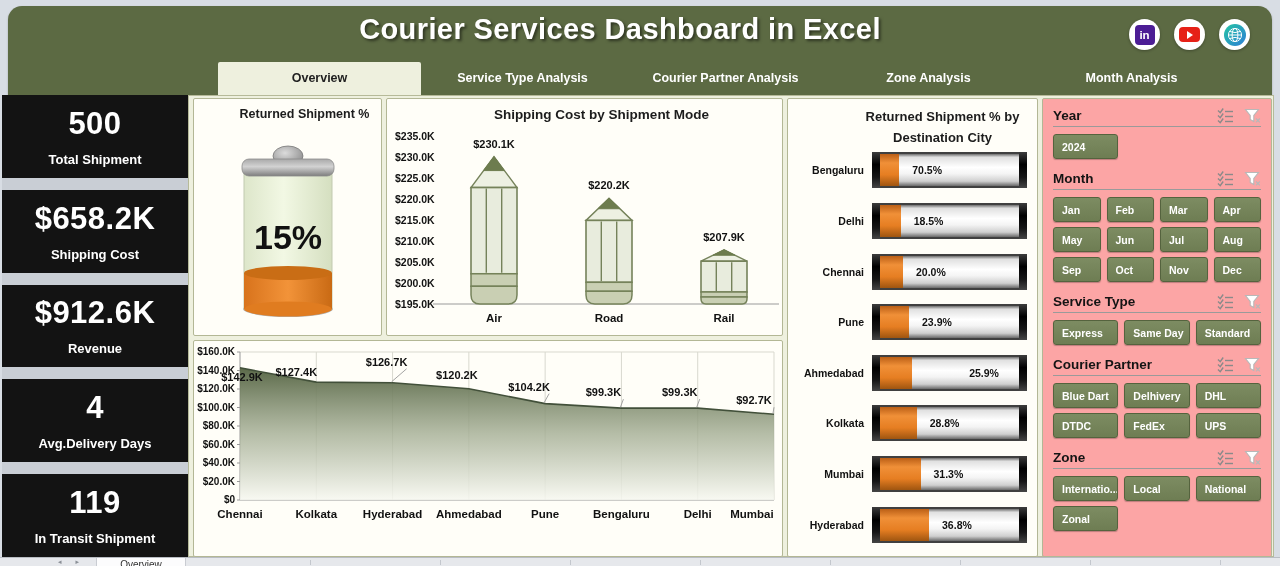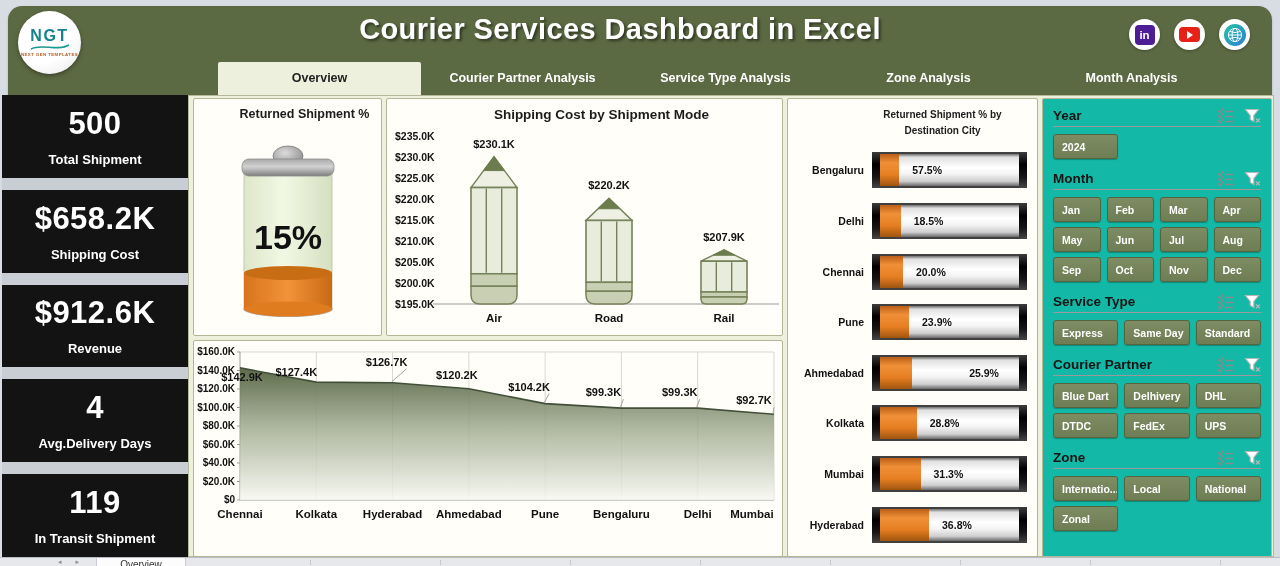--- a/index.html
+++ b/index.html
@@ -50,23 +50,23 @@
   
   .main-bg{position:absolute;left:188px;top:95px;width:1086px;height:462px;background:#eef0de;
            border:1px solid #b6ba99;box-sizing:border-box;}
   .card{position:absolute;background:#fffef8;border:1px solid #b3b795;box-sizing:border-box;
         border-radius:2px;}
   .card-title{font-weight:bold;font-size:13.5px;text-align:center;color:#1c1c1c;padding-top:8px;padding-left:34px;}
   .battery-card{left:193px;top:98px;width:189px;height:238px;}
   .battery-card .card-title{font-size:12.5px;}
   .pencil-card{left:386px;top:98px;width:397px;height:238px;}
   .dest-card{left:787px;top:98px;width:251px;height:459px;}
-  .dest-card .card-title{font-size:10px;line-height:1.6;margin-left:26px;}
+  .dest-card .card-title{font-size:13px;line-height:1.6;margin-left:26px;}
   .revenue-card{left:193px;top:340px;width:590px;height:217px;}
-  .filter-panel{left:1042px;top:98px;width:230px;height:459px;background:#14b8a6;padding:6px 10px;}
+  .filter-panel{left:1042px;top:98px;width:230px;height:459px;background:#fca5a5;padding:6px 10px;}
 
   svg text{font-family:"Liberation Sans",sans-serif;}
   .tick{font-size:10.5px;font-weight:bold;fill:#111;}
   .rtick{font-size:10px;font-weight:bold;fill:#111;text-anchor:end;}
   .cat{font-size:11.5px;font-weight:bold;fill:#111;text-anchor:middle;}
   .dlabel{font-size:11px;font-weight:bold;fill:#111;text-anchor:middle;}
   .axis{stroke:#9a9a9a;stroke-width:1;}
   .grid{stroke:#d9d9cf;stroke-width:1;}
   .pc-light{fill:#edf0e2;stroke:#75825a;stroke-width:1.4;}
   .pc-dark{fill:#6d7c4e;stroke:#6d7c4e;stroke-width:1;}
@@ -115,27 +115,20 @@
              border-left:1px solid #c9ccd2;border-right:1px solid #c9ccd2;text-align:center;
              font-size:10px;color:#333;line-height:13px;overflow:hidden;cursor:pointer;}
   .sheet-sep{position:absolute;top:2px;width:1px;height:5px;background:#c3c7cd;}
 </style>
 </head>
 <body>
 
 <div id="app">
 
   <div class="header">
-    <div class="logo">
-      <div class="logo-text">NGT</div>
-      <svg class="logo-swoosh" viewBox="0 0 42 8">
-        <path d="M2,6 C13,0 28,9 40,2" fill="none" stroke="#1a9a8f" stroke-width="1.6"></path>
-      </svg>
-      <div class="logo-sub">NEXT GEN TEMPLATES</div>
-    </div>
     <div class="title">Courier Services Dashboard in Excel</div>
     <div class="social">
       <div class="soc">
         <span class="li">in</span>
       </div>
       <div class="soc">
         <span class="yt">
             <span class="yt-play"></span>
           </span>
       </div>
@@ -146,22 +139,22 @@
               <circle cx="10" cy="10" r="7.3"></circle>
               <ellipse cx="10" cy="10" rx="3.2" ry="7.3"></ellipse>
               <path d="M2.8,10 H17.2 M3.6,6 Q10,8.6 16.4,6 M3.6,14 Q10,11.4 16.4,14"></path>
             </g>
           </svg>
         </span>
       </div>
     </div>
     <div class="tab-bar" id="tabs">
         <div class="tab active">Overview</div>
+        <div class="tab">Service Type Analysis</div>
         <div class="tab">Courier Partner Analysis</div>
-        <div class="tab">Service Type Analysis</div>
         <div class="tab">Zone Analysis</div>
         <div class="tab">Month Analysis</div>
       </div>
   </div>
 
   <div class="kpi-col" id="kpis">
       <div class="kpi">
         <div class="kpi-value">500</div>
         <div class="kpi-label">Total Shipment</div>
       </div>
@@ -275,21 +268,21 @@
       <div>Destination City</div>
     </div>
     <div id="dest-rows">
         <div class="drow">
           <div class="dlab">Bengaluru</div>
           <div class="tube">
             <div class="tube-body"></div>
             <div class="tube-fill" style="width: 17.6%;"></div>
             <div class="cap left"></div>
             <div class="cap right"></div>
-            <div class="tube-label" style="left: calc(17.6% + 13px);">57.5%</div>
+            <div class="tube-label" style="left: calc(17.6% + 13px);">70.5%</div>
           </div>
         </div>
         <div class="drow">
           <div class="dlab">Delhi</div>
           <div class="tube">
             <div class="tube-body"></div>
             <div class="tube-fill" style="width: 18.5%;"></div>
             <div class="cap left"></div>
             <div class="cap right"></div>
             <div class="tube-label" style="left: calc(18.5% + 13px);">18.5%</div>

